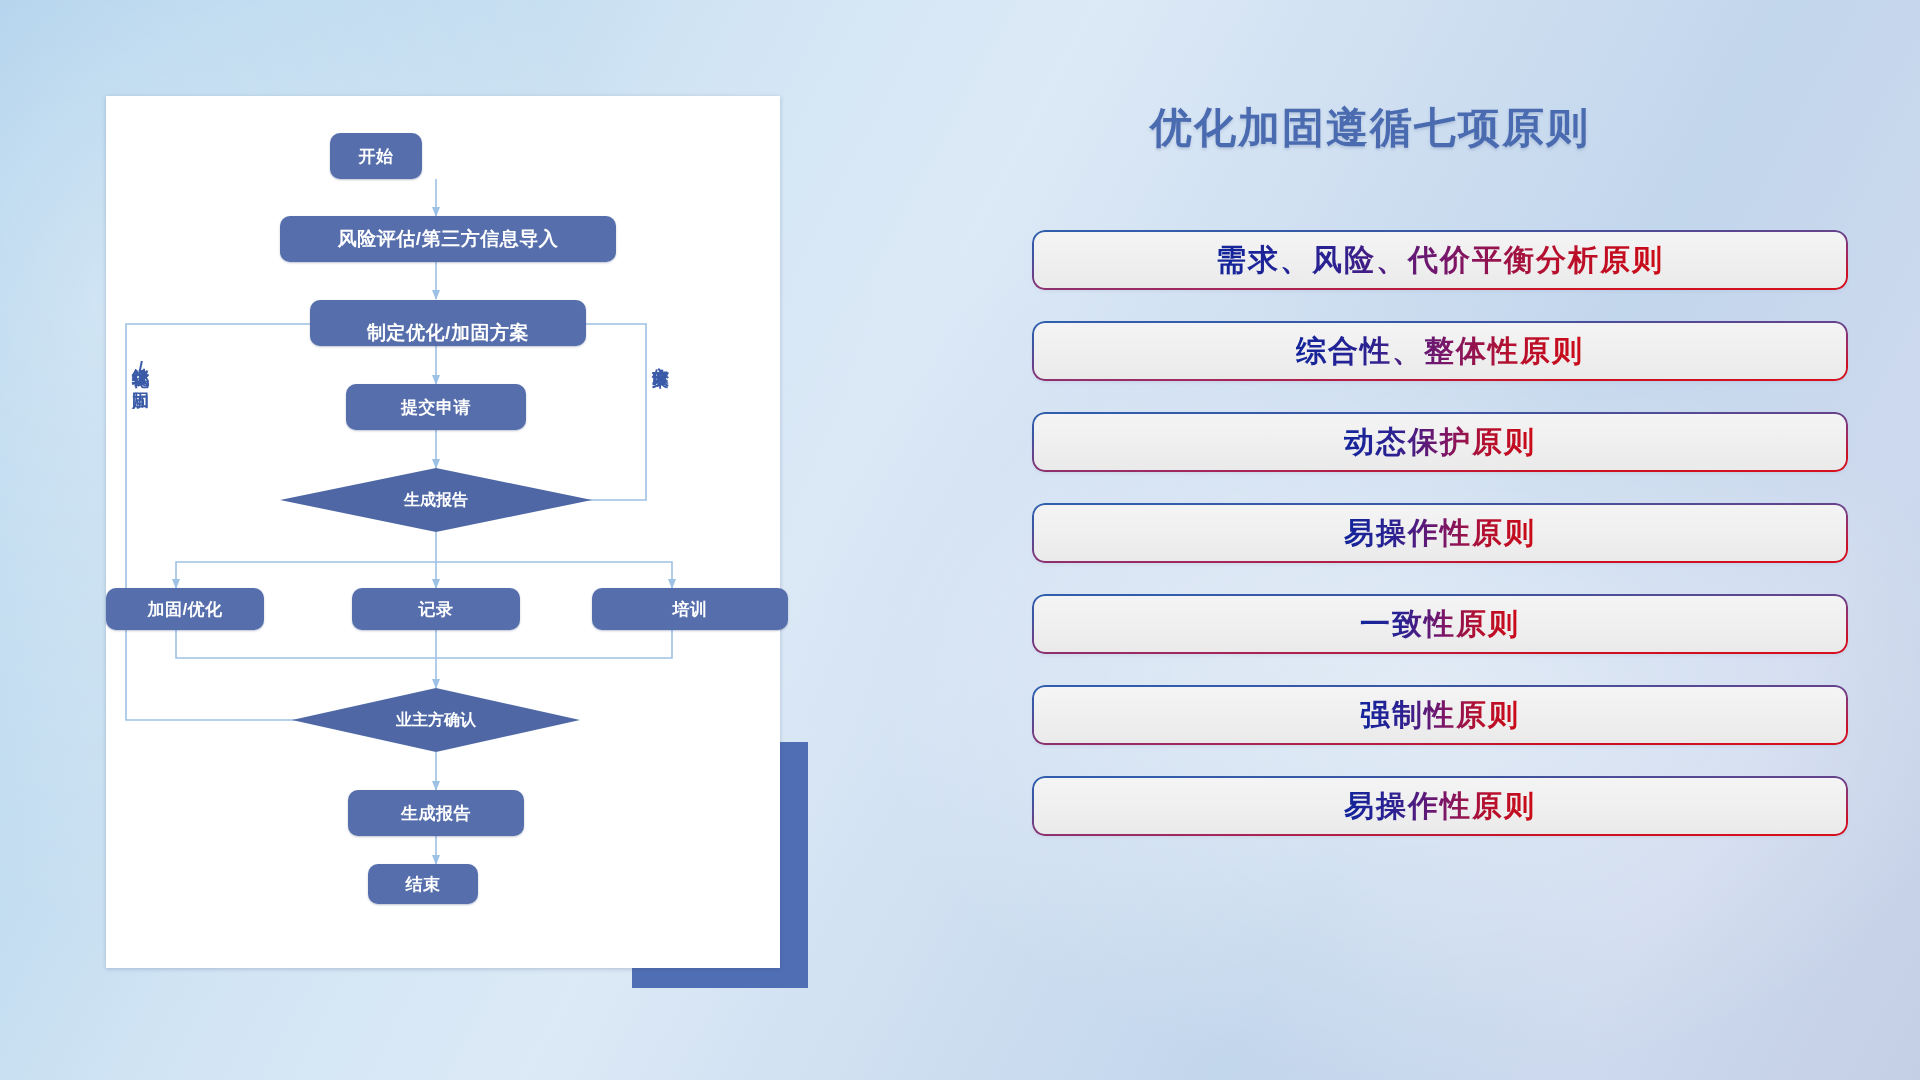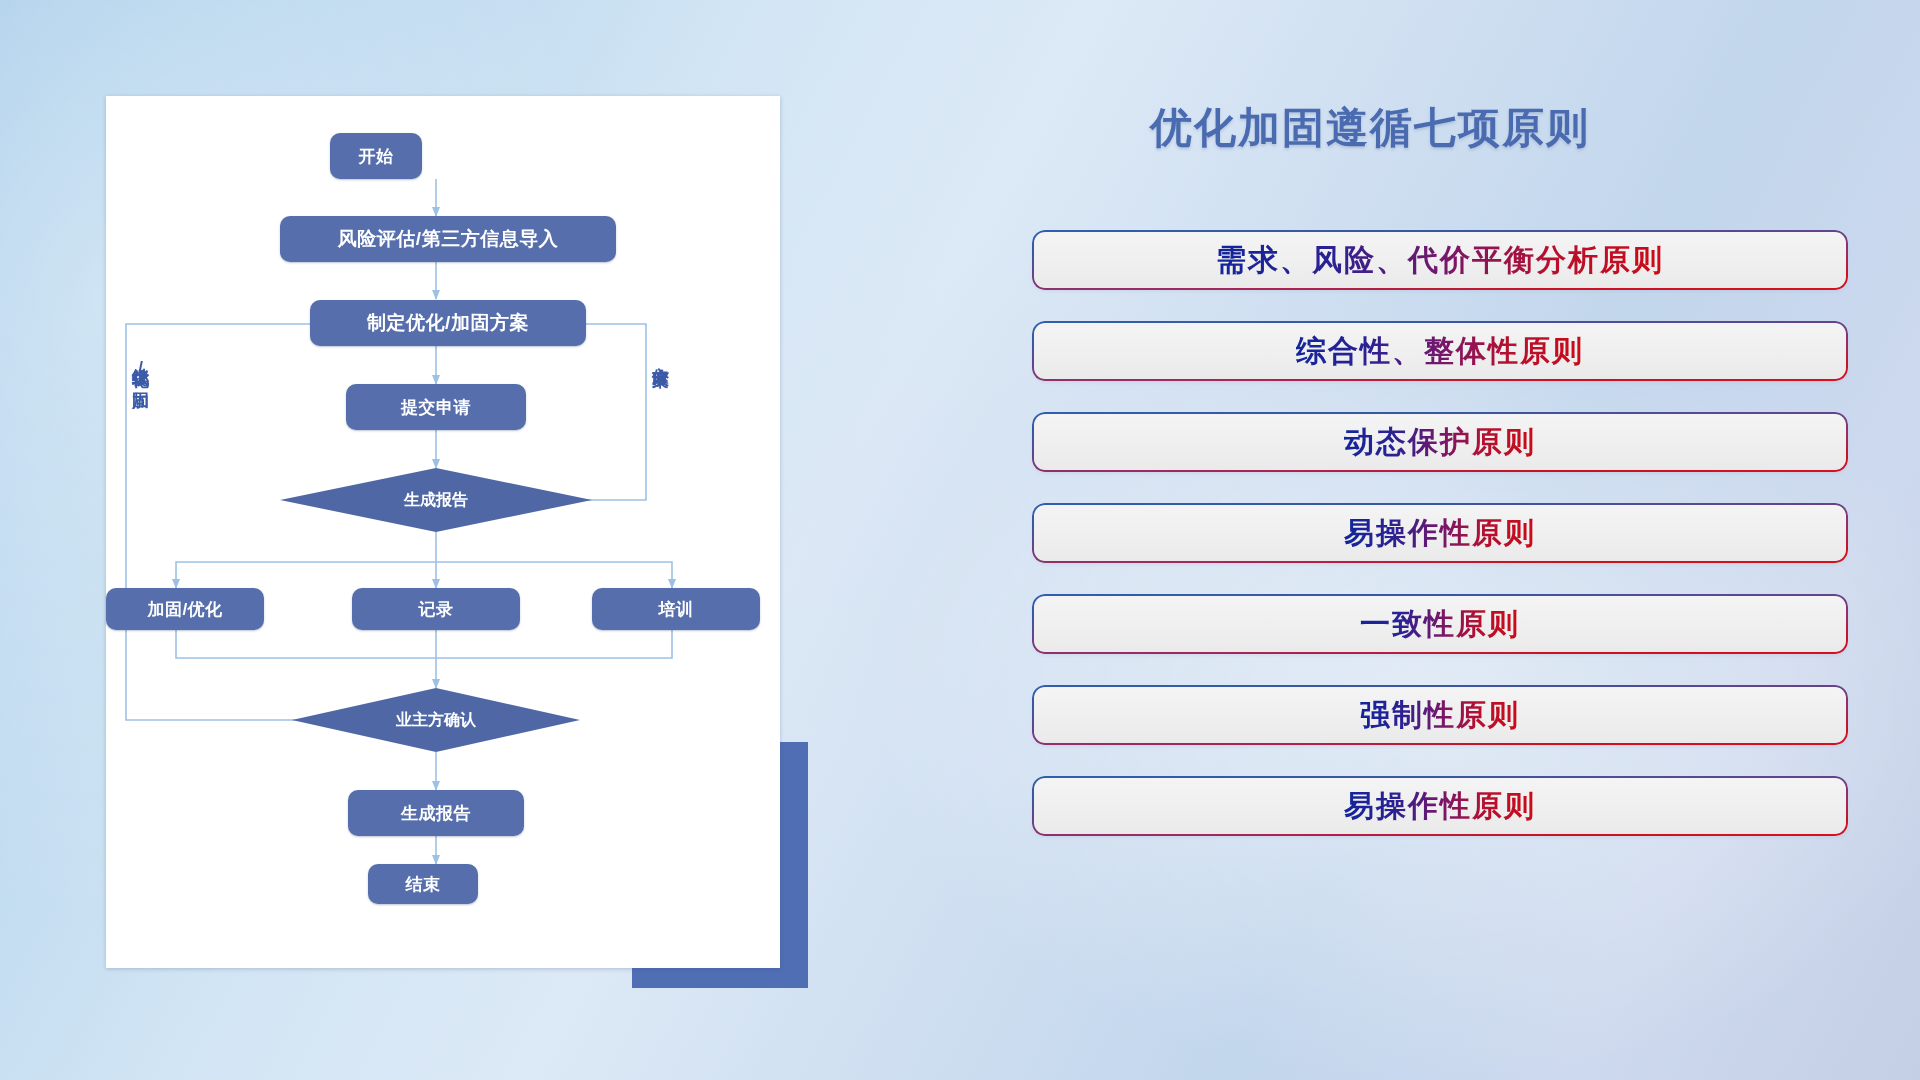--- a/index.html
+++ b/index.html
@@ -172,41 +172,41 @@
   </svg>
 
   <div class="node term" style="left:224px; top:37px; width:92px; height:46px;">
     <span>开始</span>
   </div>
 
   <div class="node wide" style="left:162px; top:120px; width:336px; height:46px;">
     <span>风险评估/第三方信息导入</span>
   </div>
 
-  <div class="node wide" style="left:192px; top:204px; width:276px; height:46px;">
+  <div class="node wide" style="left:192px; top:204px; width:276px; height:46px;align-items:flex-end;">
     <span>制定优化/加固方案</span>
   </div>
 
   <div class="node proc" style="left:240px; top:288px; width:180px; height:46px;">
     <span>提交申请</span>
   </div>
 
   <div class="diamond" style="left:174px; top:372px; width:312px; height:64px;">
     <span>生成报告</span>
   </div>
 
   <div class="node proc" style="left:0px; top:492px; width:158px; height:42px;">
     <span>加固/优化</span>
   </div>
 
   <div class="node proc" style="left:246px; top:492px; width:168px; height:42px;">
     <span>记录</span>
   </div>
 
-  <div class="node proc" style="left:486px; top:492px; width:168px; height:42px;">
+  <div class="node proc" style="left:486px; top:492px; width:196px; height:42px;">
     <span>培训</span>
   </div>
 
   <div class="diamond" style="left:186px; top:592px; width:288px; height:64px;">
     <span>业主方确认</span>
   </div>
 
   <div class="node proc" style="left:242px; top:694px; width:176px; height:46px;">
     <span>生成报告</span>
   </div>

